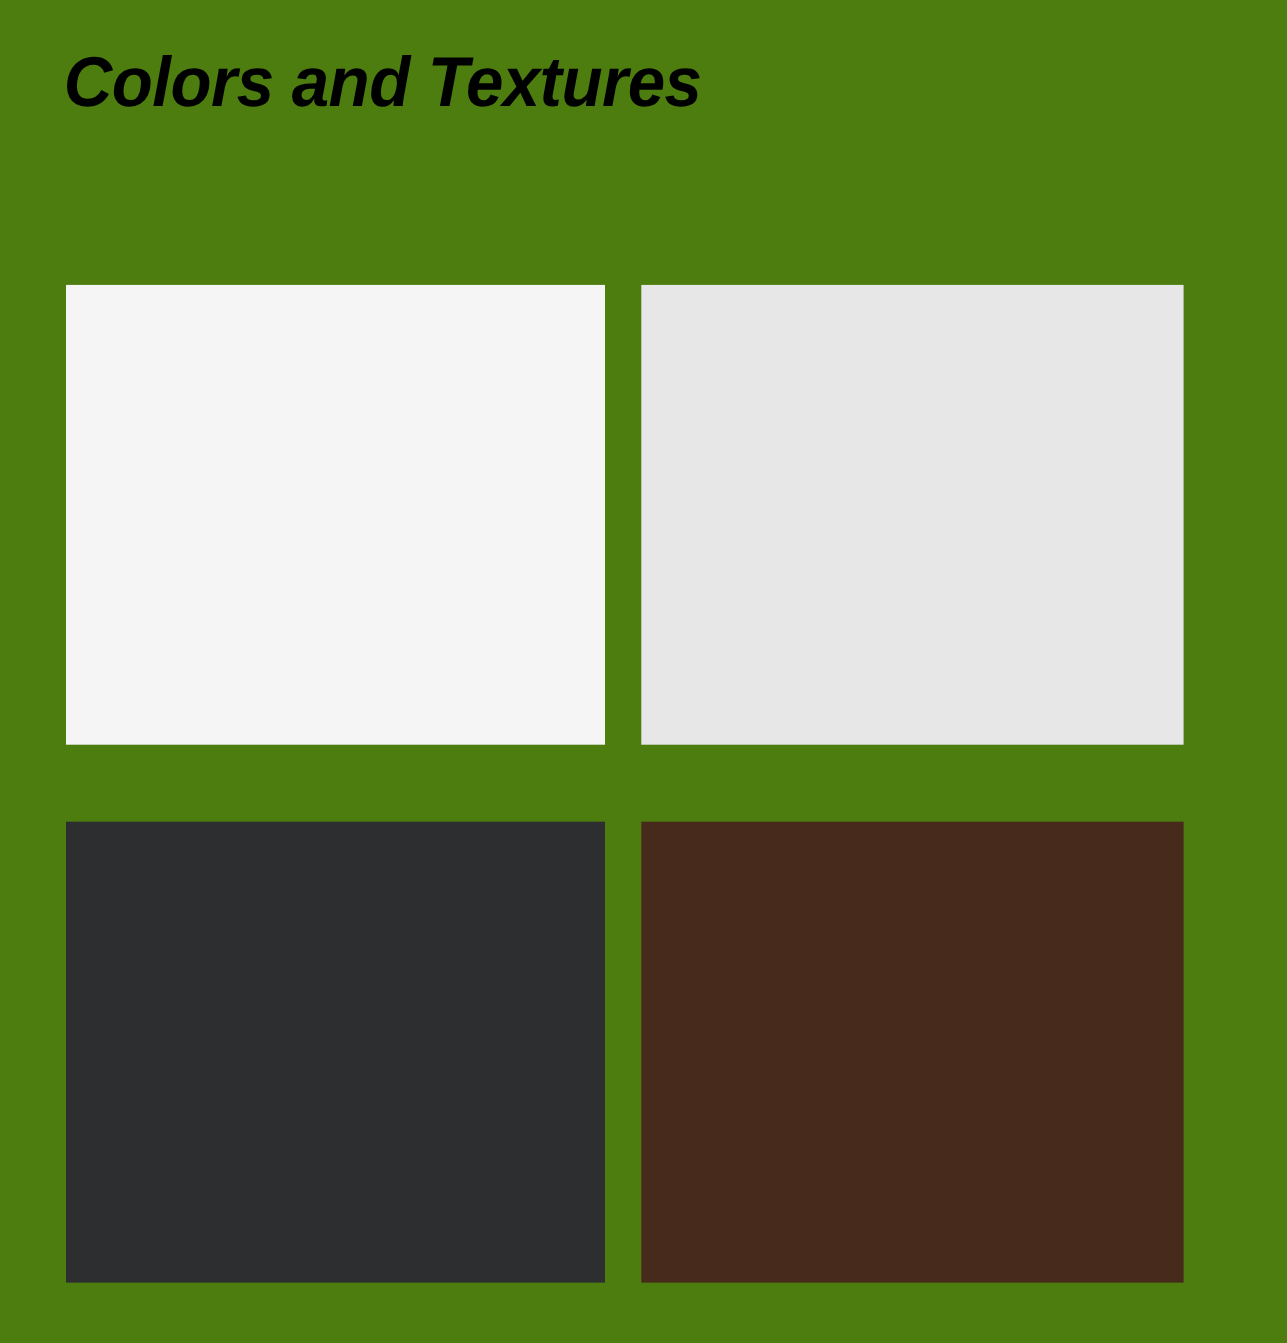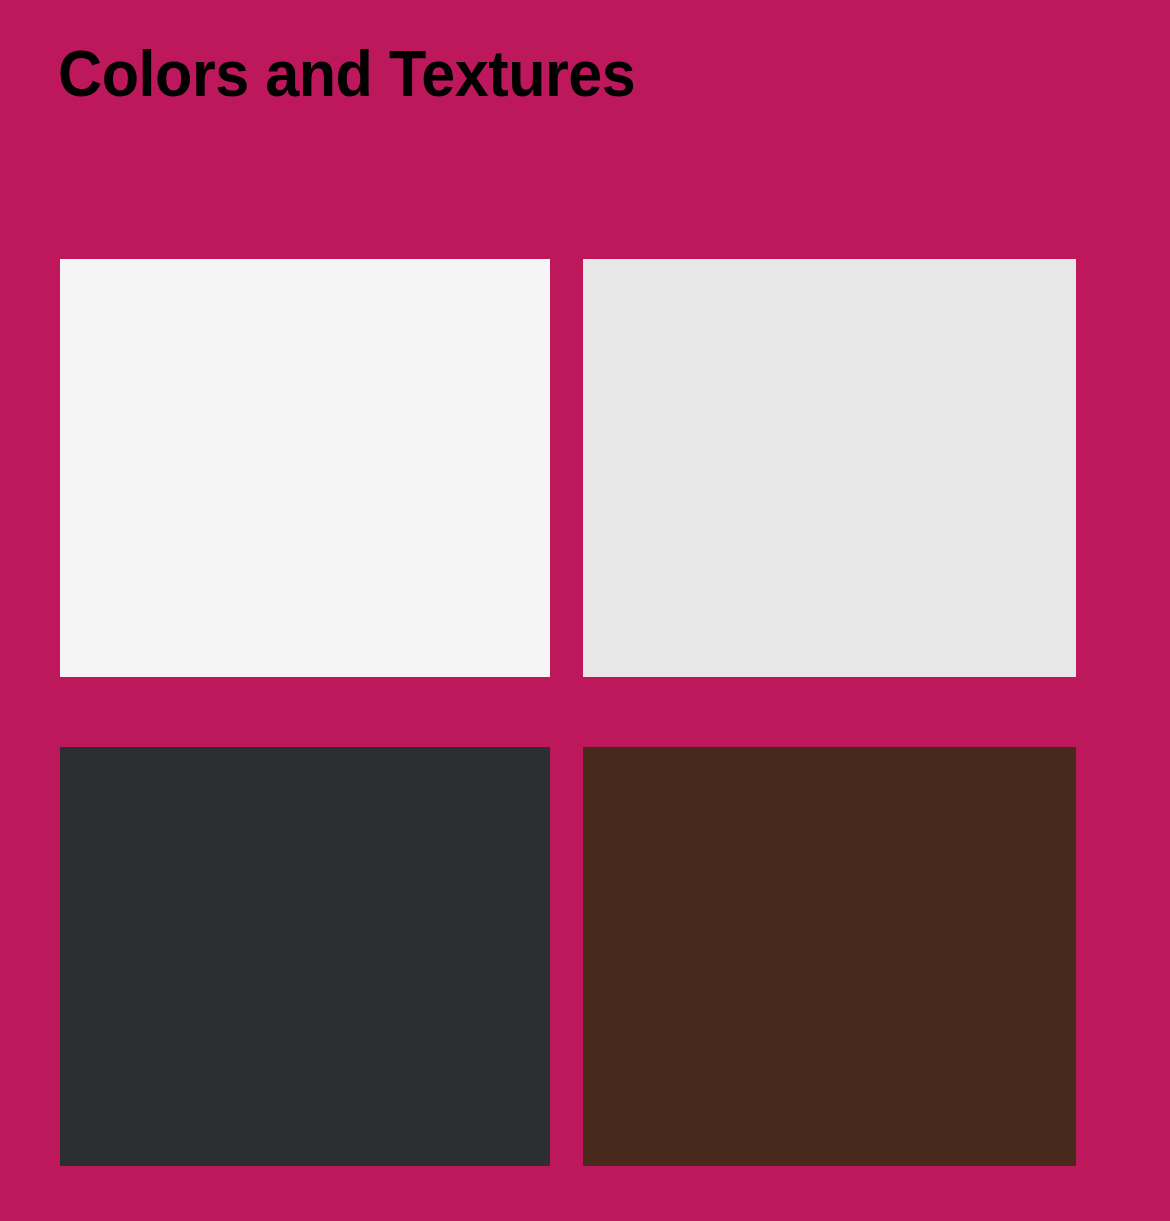--- a/index.html
+++ b/index.html
@@ -13,21 +13,22 @@
     height: 1221px;
     position: relative;
     overflow: hidden;
     font-family: "Liberation Sans", "DejaVu Sans", sans-serif;
     -webkit-font-smoothing: antialiased;
   }
 
   .page {
     position: absolute;
     inset: 0;
-    background: #be185d;
+    background: #4d7c0f;
+    font-style: italic;
   }
 
   
   .page-title {
     position: absolute;
     left: 58px;
     top: 36px;
     margin: 0;
     font-family: "Liberation Sans", "DejaVu Sans", sans-serif;
     font-size: 64px;

